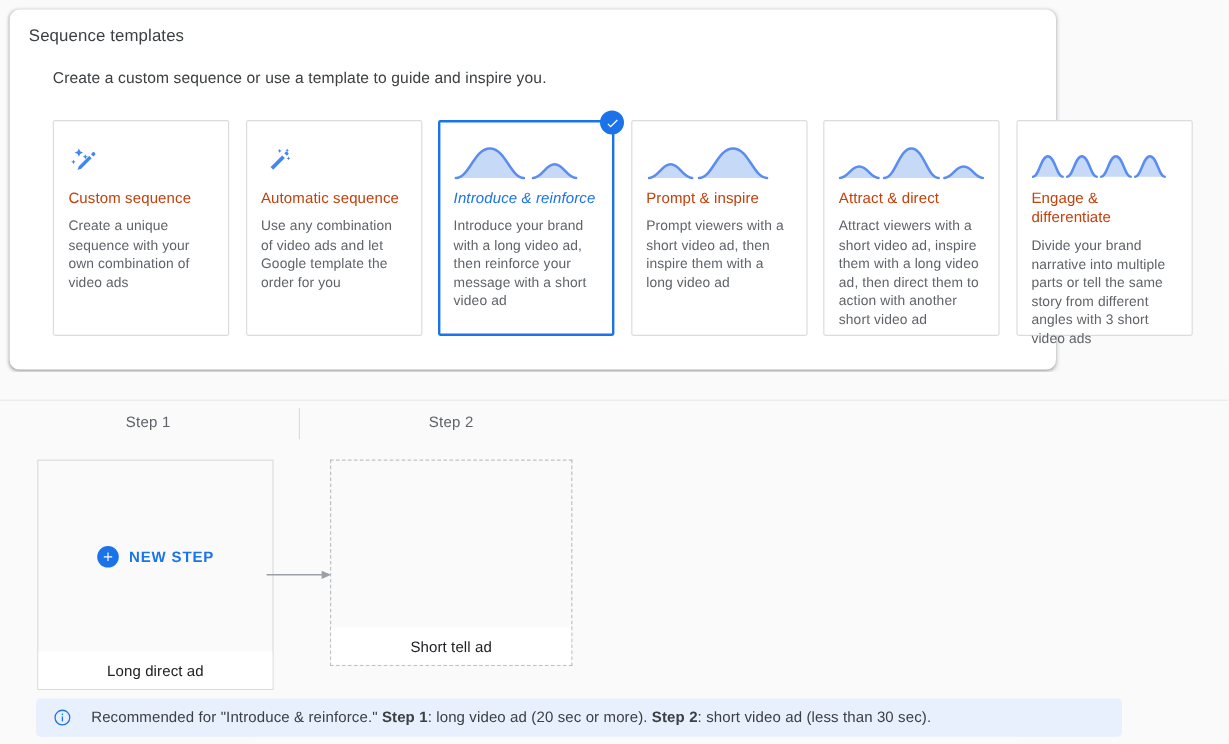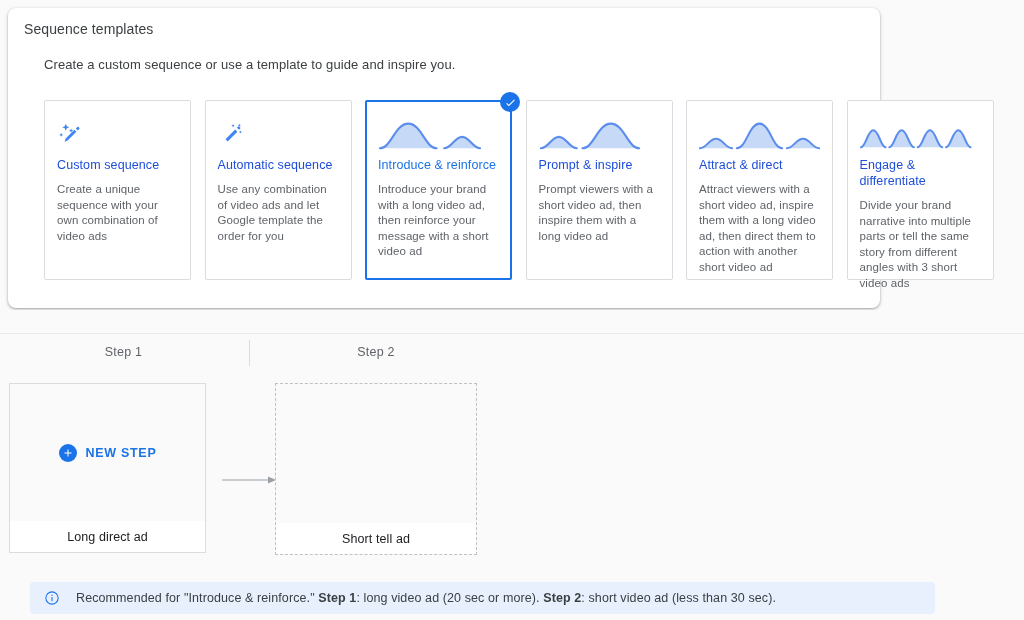--- a/index.html
+++ b/index.html
@@ -42,24 +42,24 @@
     border-radius: 2px;
     padding: 14px 12px 0 12px;
     cursor: pointer;
   }
   .card.selected {
     border: 2px solid #1a73e8;
     padding: 13px 11px 0 11px;
   }
   .card-icon { height: 40px; display: flex; align-items: center; }
   .card-title {
-    font-size: 12.5px; color: #1d4ed8; letter-spacing: .1px;
+    font-size: 12.5px; color: #c2410c; letter-spacing: .1px;
     margin-top: 2px; line-height: 16px;
   }
-  .card.selected .card-title { color: #1a73e8; }
+  .card.selected .card-title { color: #1a73e8; font-style: italic; }
   .card-desc {
     margin-top: 9px;
     font-size: 11.5px; color: #5f6368; line-height: 15.5px; letter-spacing: .1px;
   }
   .check-badge {
     position: absolute; right: -10px; top: -10px;
     width: 20px; height: 20px; border-radius: 50%;
     background: #1a73e8; color: #fff;
     display: flex; align-items: center; justify-content: center;
   }
@@ -71,21 +71,21 @@
   .step-head { position: absolute; font-size: 12.5px; color: #5f6368; letter-spacing: .2px; }
   .step-head.h1 { left: 25px; top: 35px; width: 197px; text-align: center; }
   .step-head.h2 { left: 275px; top: 35px; width: 202px; text-align: center; }
   .step-vsep { position: absolute; left: 249px; top: 30px; width: 1px; height: 26px; background: #dadce0; }
 
   .stepcard {
     position: absolute; top: 73px;
     background: #fafafa;
     display: flex; flex-direction: column;
   }
-  .stepcard.s1 { left: 9px; width: 197px; height: 170px; border: 1px solid #dadce0; }
+  .stepcard.s1 { left: 31px; width: 197px; height: 192px; border: 1px solid #dadce0; }
   .stepcard.s2 { left: 275px; width: 202px; height: 172px; border: 1px dashed #bdc1c6; }
   .stepcard-body { flex: 1; display: flex; align-items: center; justify-content: center; }
   .stepcard-foot {
     height: 31px; background: #ffffff;
     display: flex; align-items: center; justify-content: center;
     font-size: 12.5px; color: #202124; letter-spacing: .1px;
   }
   .new-step {
     display: flex; align-items: center; gap: 9px;
     background: none; border: 0; padding: 0; cursor: pointer;

